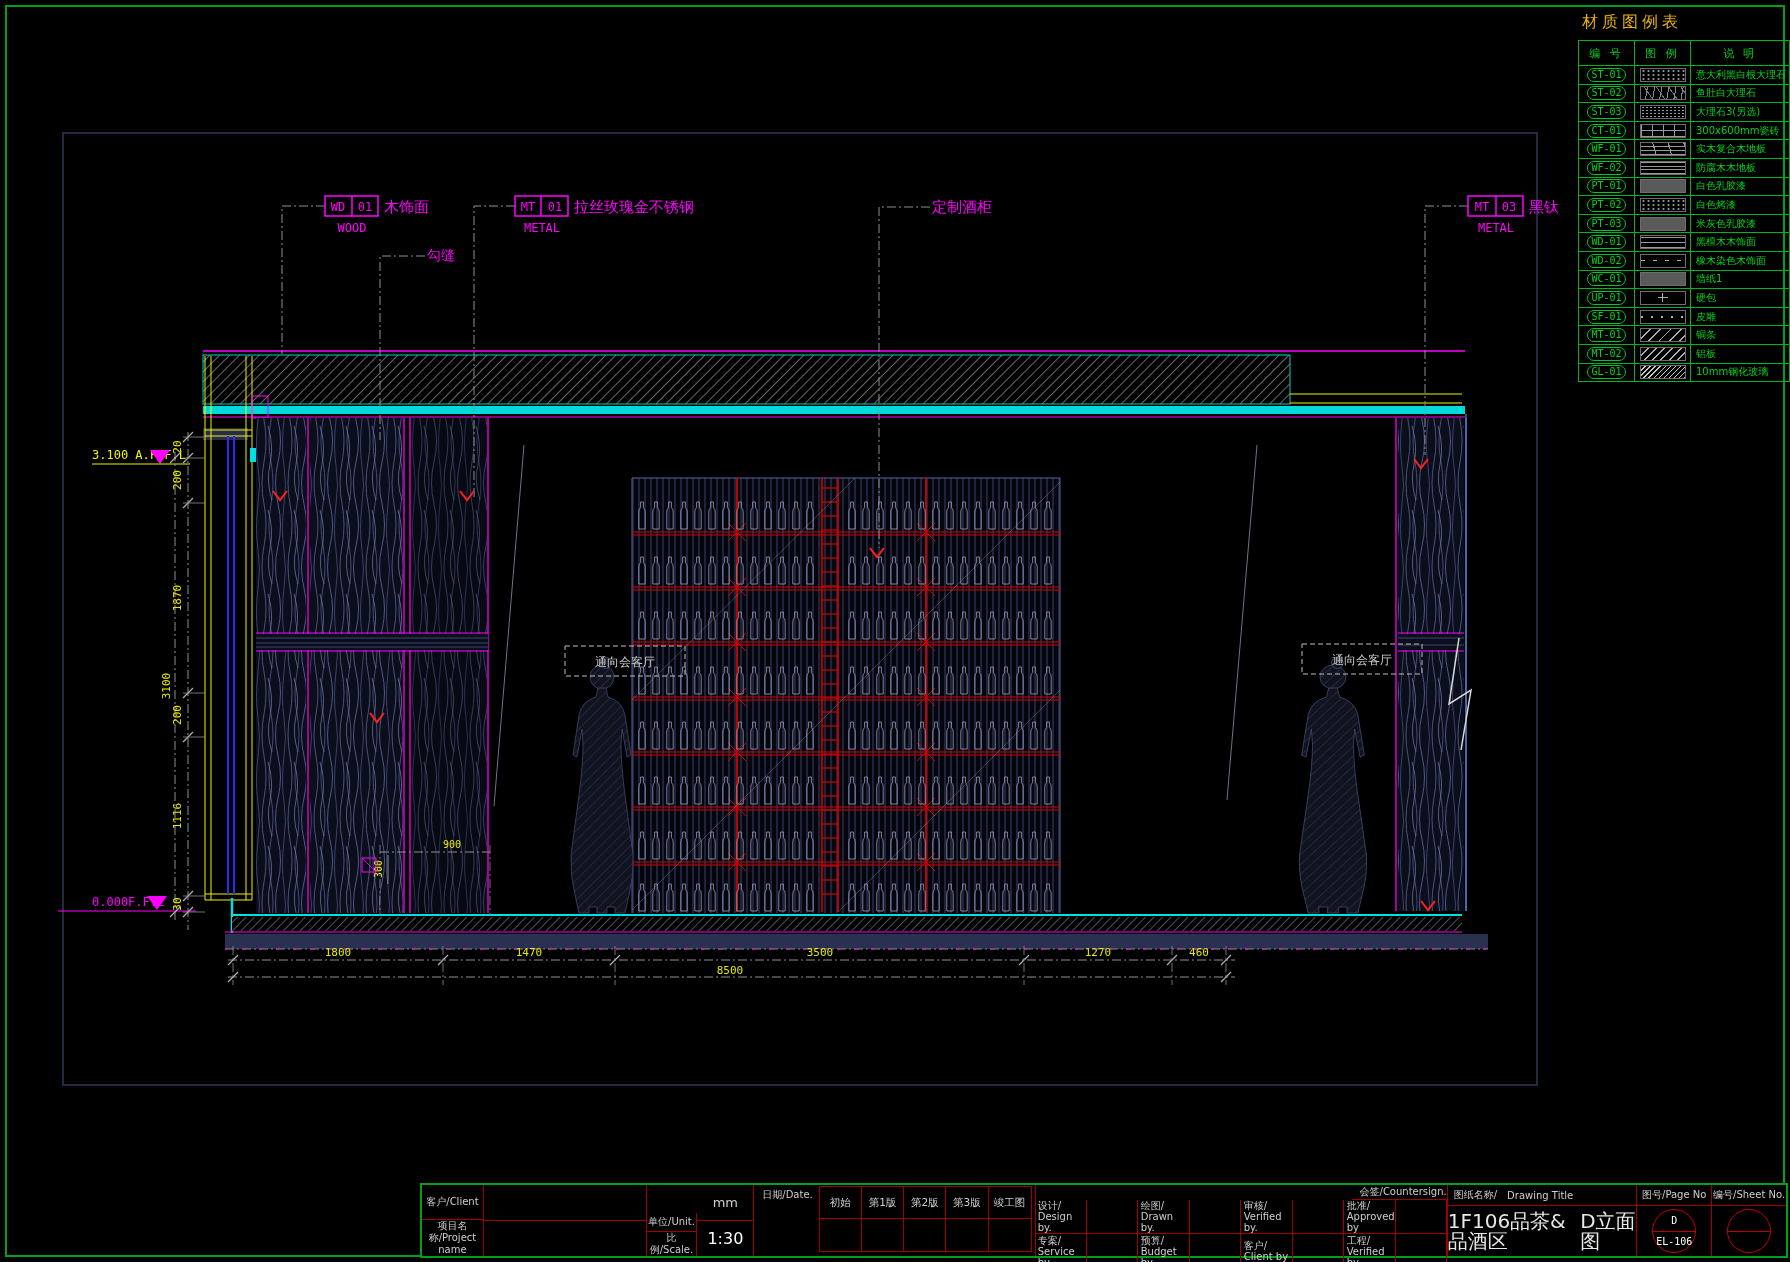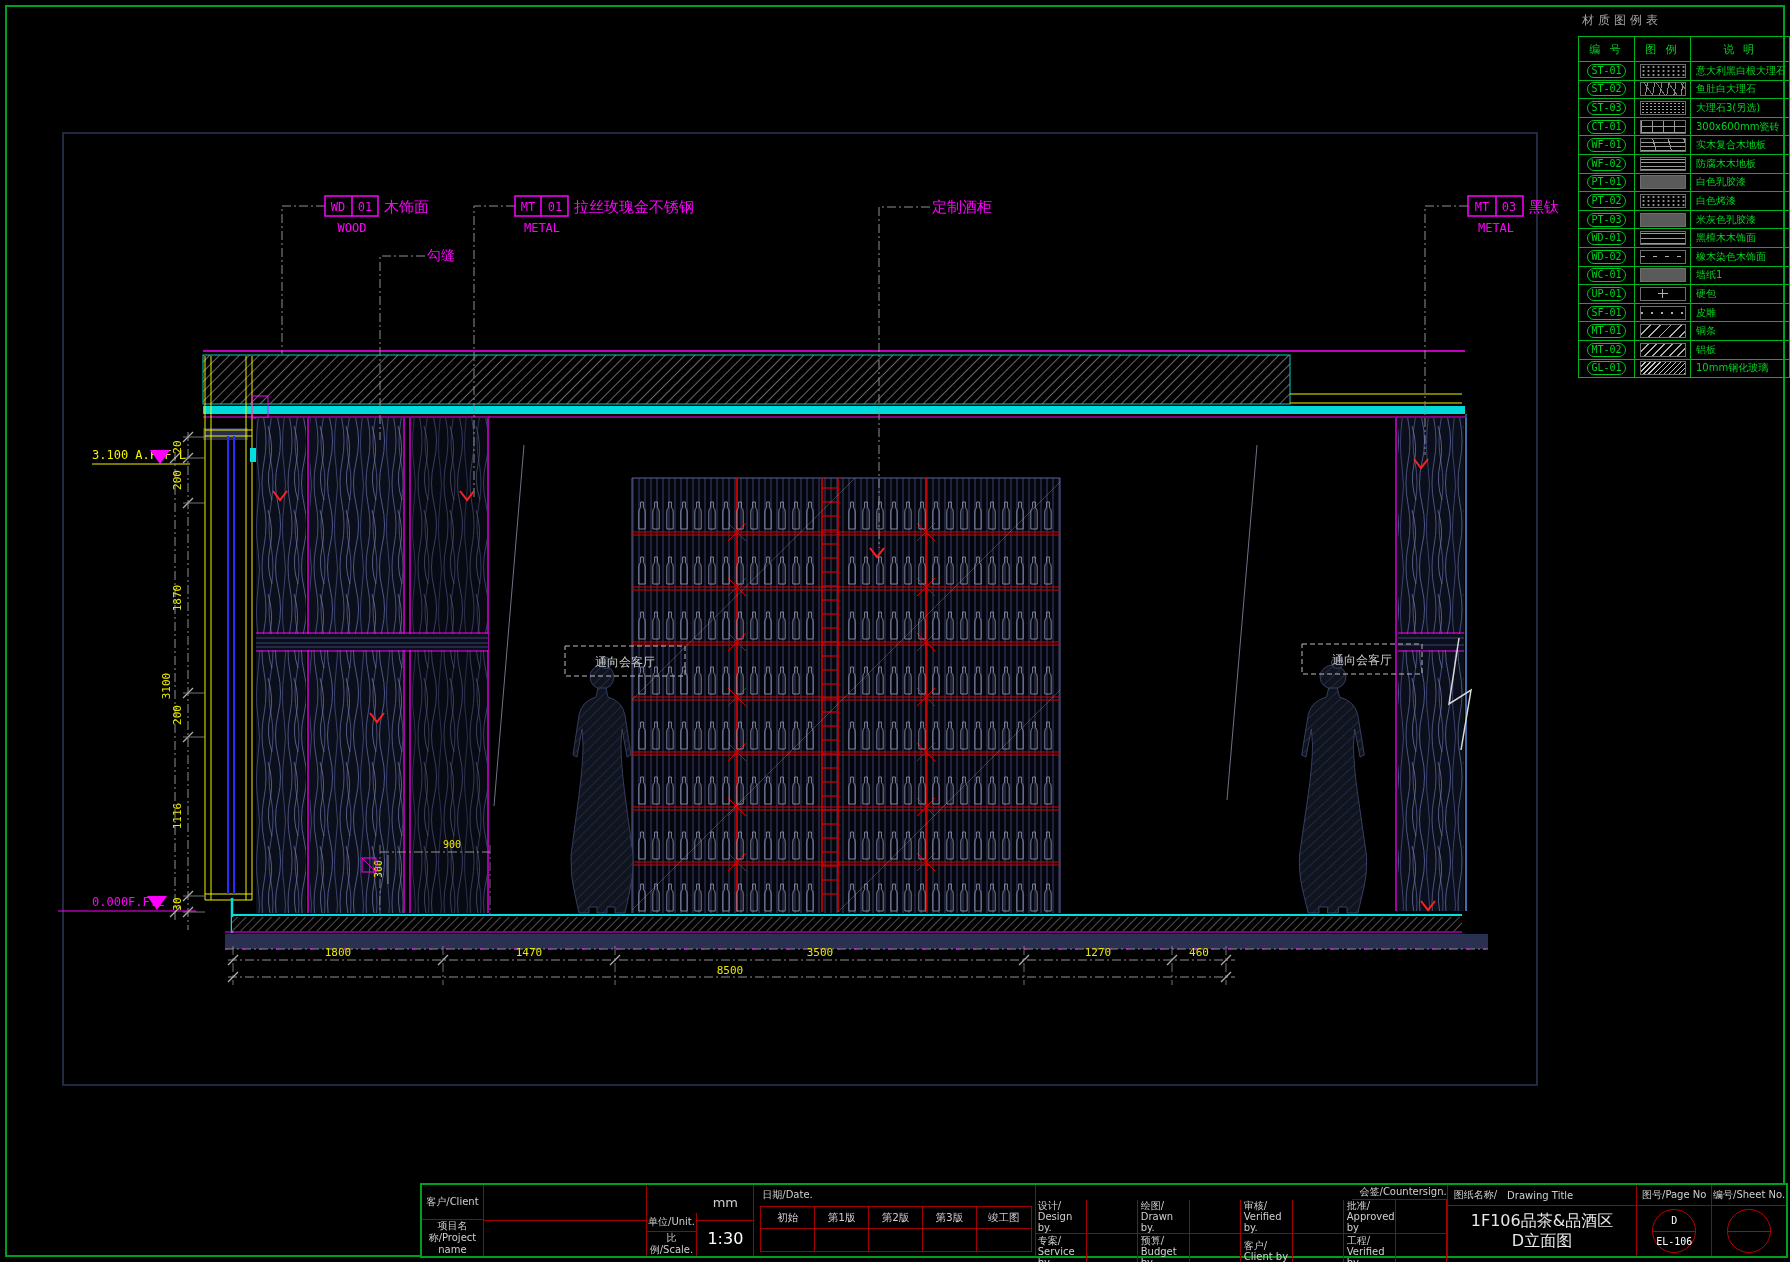--- a/index.html
+++ b/index.html
@@ -1,21 +1,21 @@
 <!DOCTYPE html>
 <html><head>
 <meta charset="utf-8">
 <style>
   html,body{margin:0;padding:0;background:#000;}
   #stage{position:relative;width:1790px;height:1262px;background:#000;overflow:hidden;
          font-family:"DejaVu Sans","Liberation Sans",sans-serif;}
   svg text{font-family:"DejaVu Sans Mono","Liberation Mono",monospace;}
   
   #legend{position:absolute;left:1578px;top:12px;width:212px;color:#00d41e;}
-  #legend .lg-title{font-size:12px;letter-spacing:4px;color:#a3a3a3;margin:0 0 7px 4px;}
+  #legend .lg-title{font-size:16px;letter-spacing:4px;color:#eab308;margin:0 0 7px 4px;}
   #legend .lg-grid{border:1px solid #00b41e;}
   .lg-head{display:grid;grid-template-columns:56px 56px 1fr;border-bottom:1px solid #00b41e;height:24px;}
   .lg-head div{display:flex;align-items:center;justify-content:center;font-size:11px;letter-spacing:3px;
                border-right:1px solid #00b41e;}
   .lg-head div:last-child{border-right:none;font-family:Liberation Serif, serif;}
   .lg-row{display:grid;grid-template-columns:56px 56px 1fr;height:17.6px;border-bottom:1px solid #00b41e;}
   .lg-row:last-child{border-bottom:none;}
   .lg-cell{display:flex;align-items:center;justify-content:center;border-right:1px solid #00b41e;overflow:hidden;}
   .lg-cell:last-child{border-right:none;justify-content:flex-start;padding-left:5px;}
   .codebox{border:1px solid #00c81e;border-radius:7px;padding:0 3px;font-size:10px;
@@ -50,39 +50,39 @@
   .tb-lbl{flex:1;display:flex;flex-direction:column;align-items:center;justify-content:center;
           border-bottom:1.5px solid #a00000;text-align:center;line-height:12px;}
   .tb-lbl:last-child{border-bottom:none;}
   .tb-valcol{width:163px;display:flex;flex-direction:column;}
   .tb-val{flex:1;border-bottom:1.5px solid #a00000;}
   .tb-val:last-child{border-bottom:none;}
   .tb-unitlbl{width:51px;margin-top:28px;}
   .tb-unitval{width:57px;}
   .tb-unitval .tb-lbl{font-size:13px;}
   .tb-scaleval{font-size:16px !important;color:#fff;}
-  .tb-date{width:282px;display:flex;flex-direction:column;}
+  .tb-date{width:282px;display:flex;flex-direction:row;}
   .tb-date-hd{height:20px;display:flex;align-items:center;padding-left:8px;}
   .revtable{margin:1px 3px 4px 6px;flex:1;border:1.5px solid #a00000;display:grid;
             grid-template-columns:repeat(5,1fr);grid-template-rows:1fr 1fr;}
   .revcell{border-right:1.5px solid #a00000;border-bottom:1.5px solid #a00000;display:flex;
            align-items:center;justify-content:center;font-size:10.5px;}
   .revcell:nth-child(5n){border-right:none;}
   .revcell.r2{border-bottom:none;}
   .tb-cs{width:412px;display:flex;flex-direction:column;align-items:flex-end;}
   .tb-cs-hd{height:20px;display:flex;align-items:center;padding-left:8px;border-bottom:1.5px solid #a00000;}
   .csgrid{flex:1;display:grid;grid-template-columns:repeat(4,52px 51px);grid-template-rows:1fr 1fr;}
   .cscell{border-right:1.5px solid #a00000;border-bottom:1.5px solid #a00000;display:flex;flex-direction:column;
           justify-content:center;padding-left:3px;line-height:11px;font-size:10px;}
   .cscell.noline{border-bottom:none;}
   .cscell.val{padding:0;}
   .tb-title{width:190px;display:flex;flex-direction:column;}
   .tb-title-hd{height:20px;display:flex;align-items:center;gap:10px;padding-left:6px;border-bottom:1.5px solid #a00000;}
-  .tb-title-bd{flex:1;display:flex;flex-direction:column;align-items:center;justify-content:center;
-               font-size:16px;color:#e8e8e8;line-height:20px;}
+  .tb-title-bd{flex:1;display:flex;flex-direction:row;align-items:center;justify-content:center;
+               font-size:20px;color:#e8e8e8;line-height:20px;}
   .tb-pn{width:75px;display:flex;flex-direction:column;}
   .tb-pn-hd{height:20px;display:flex;align-items:center;justify-content:center;border-bottom:1.5px solid #a00000;}
   .tb-pn-bd{flex:1;position:relative;}
   .pn-circle{position:absolute;left:50%;top:50%;transform:translate(-50%,-50%);width:42px;height:42px;
              border:1.5px solid #c00000;border-radius:50%;display:flex;flex-direction:column;}
   .pn-circle .half{flex:1;display:flex;align-items:center;justify-content:center;color:#fff;font-size:10px;
                    font-family:"DejaVu Sans Mono","Liberation Mono",monospace;}
   .pn-circle .half:first-child{border-bottom:1.5px solid #c00000;}
   .tb-sn{width:74px;}
 </style>

